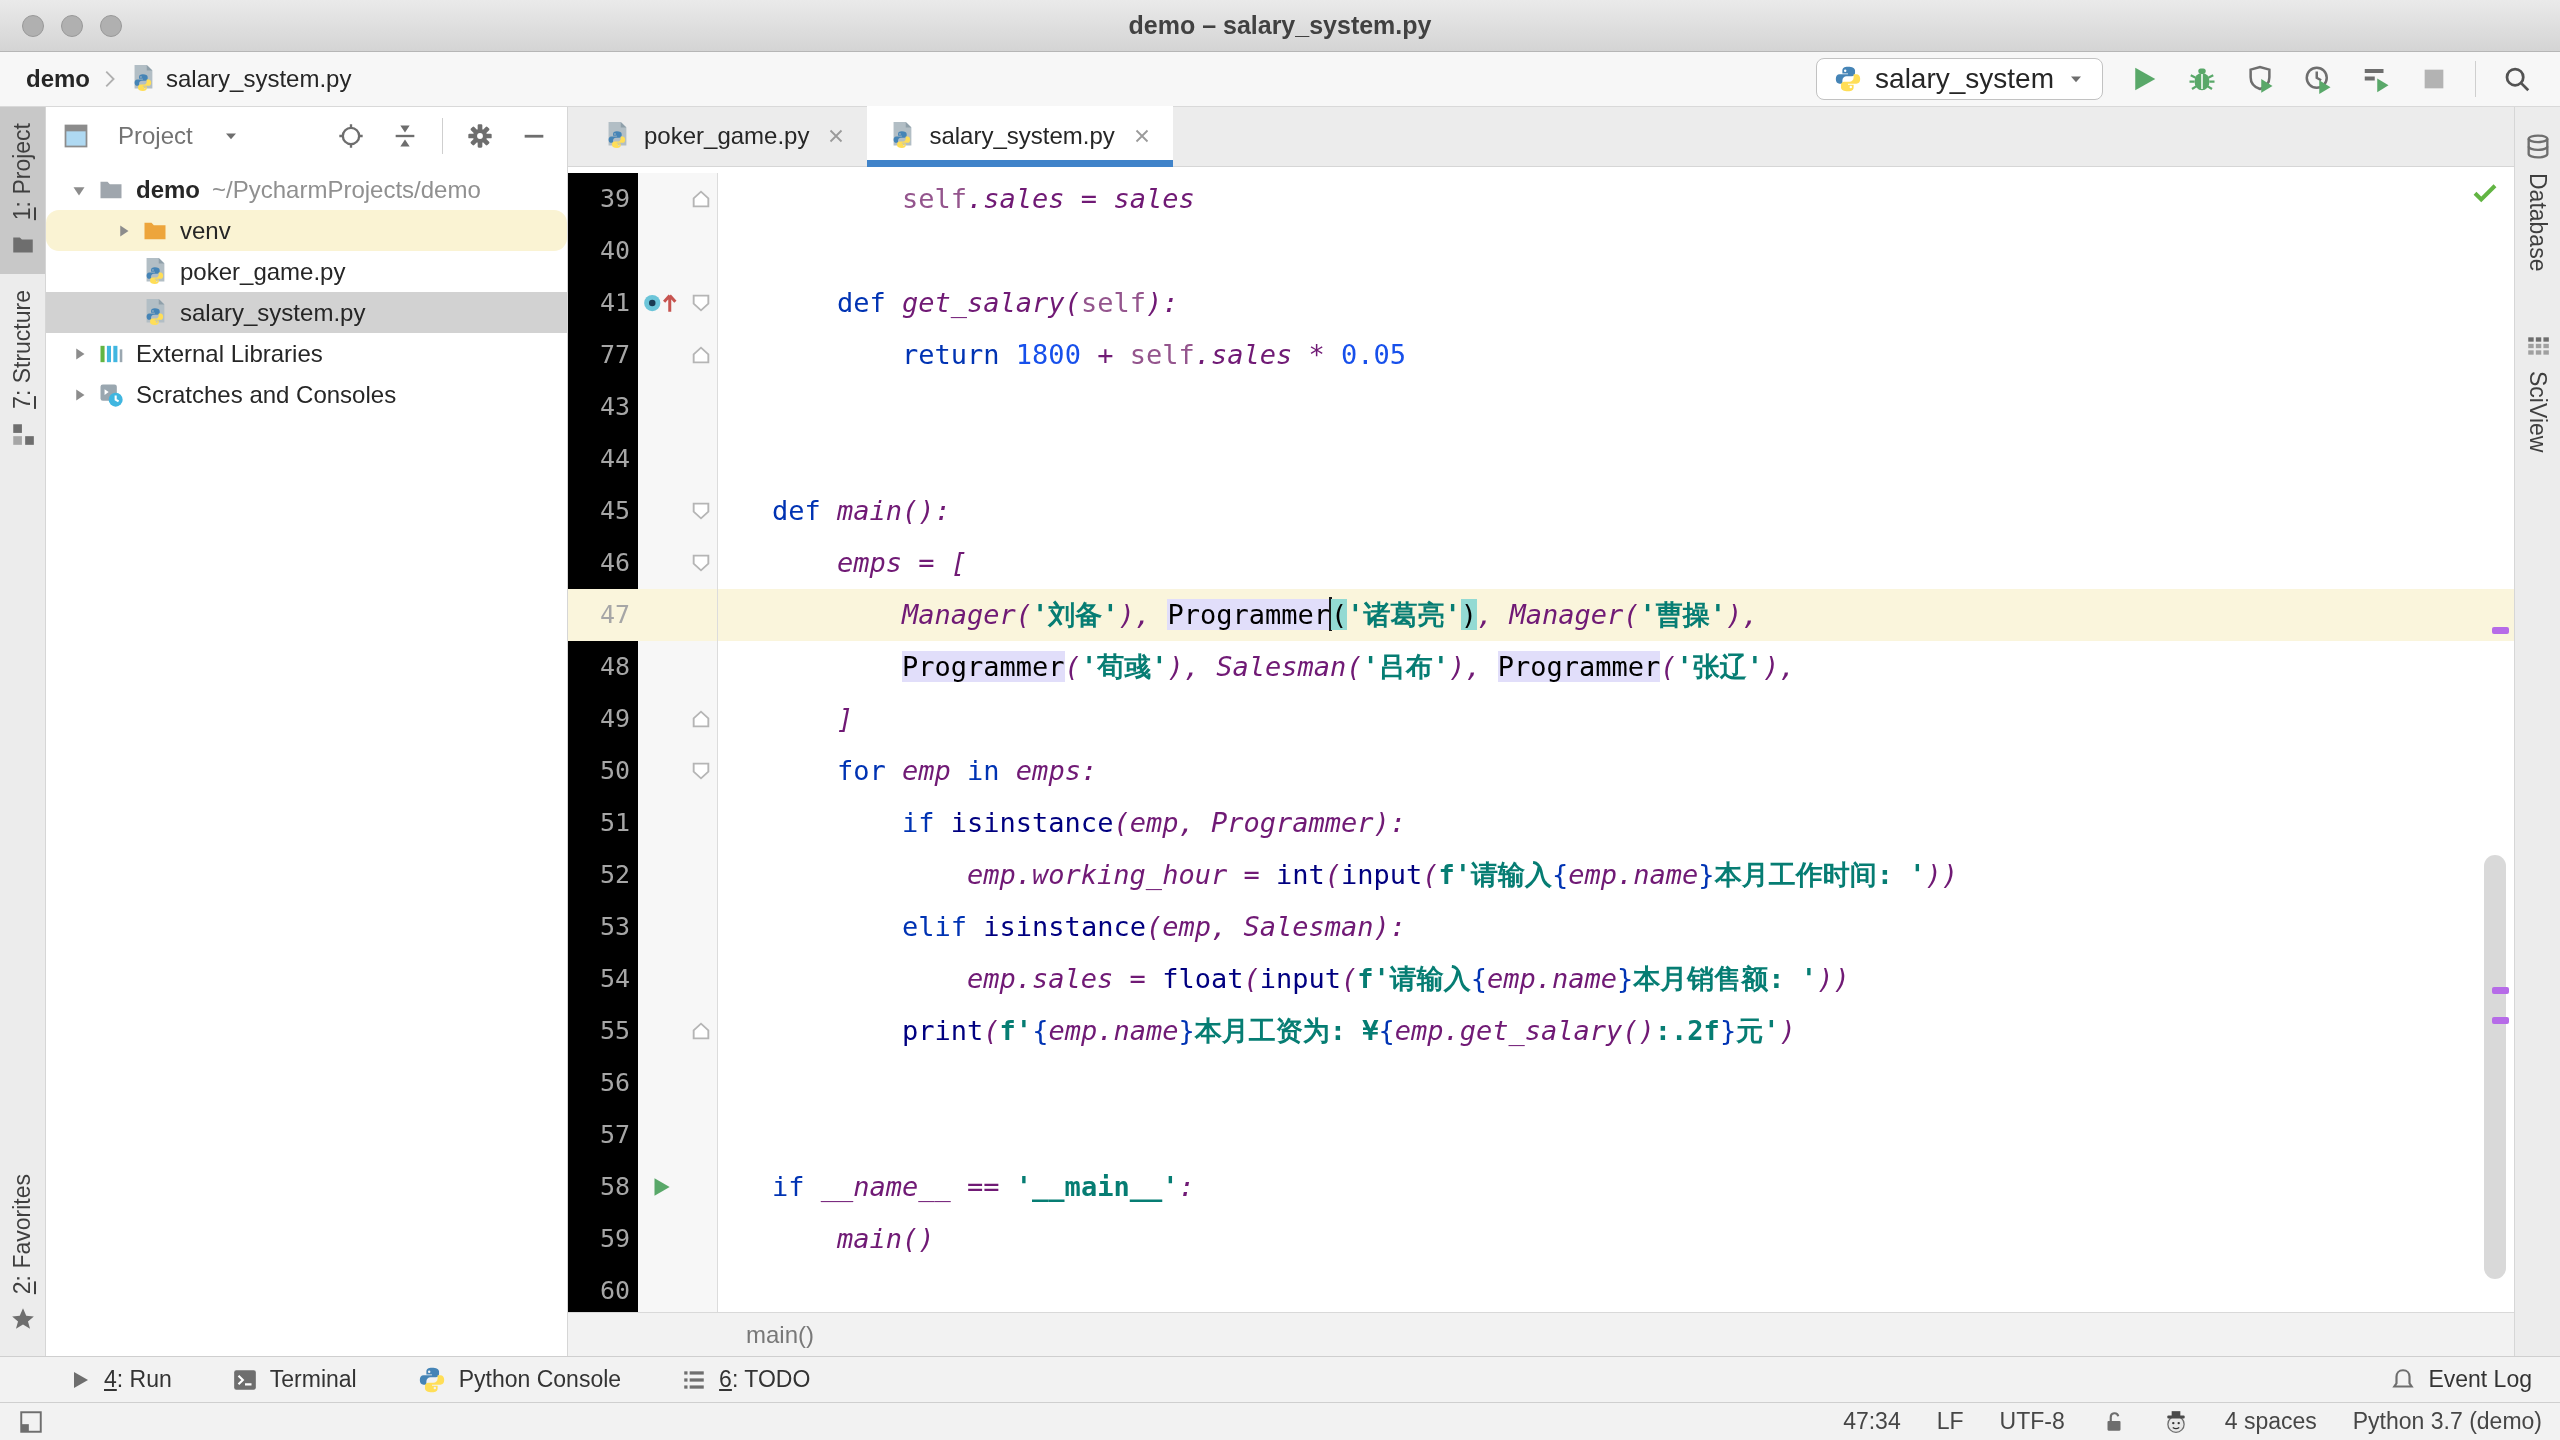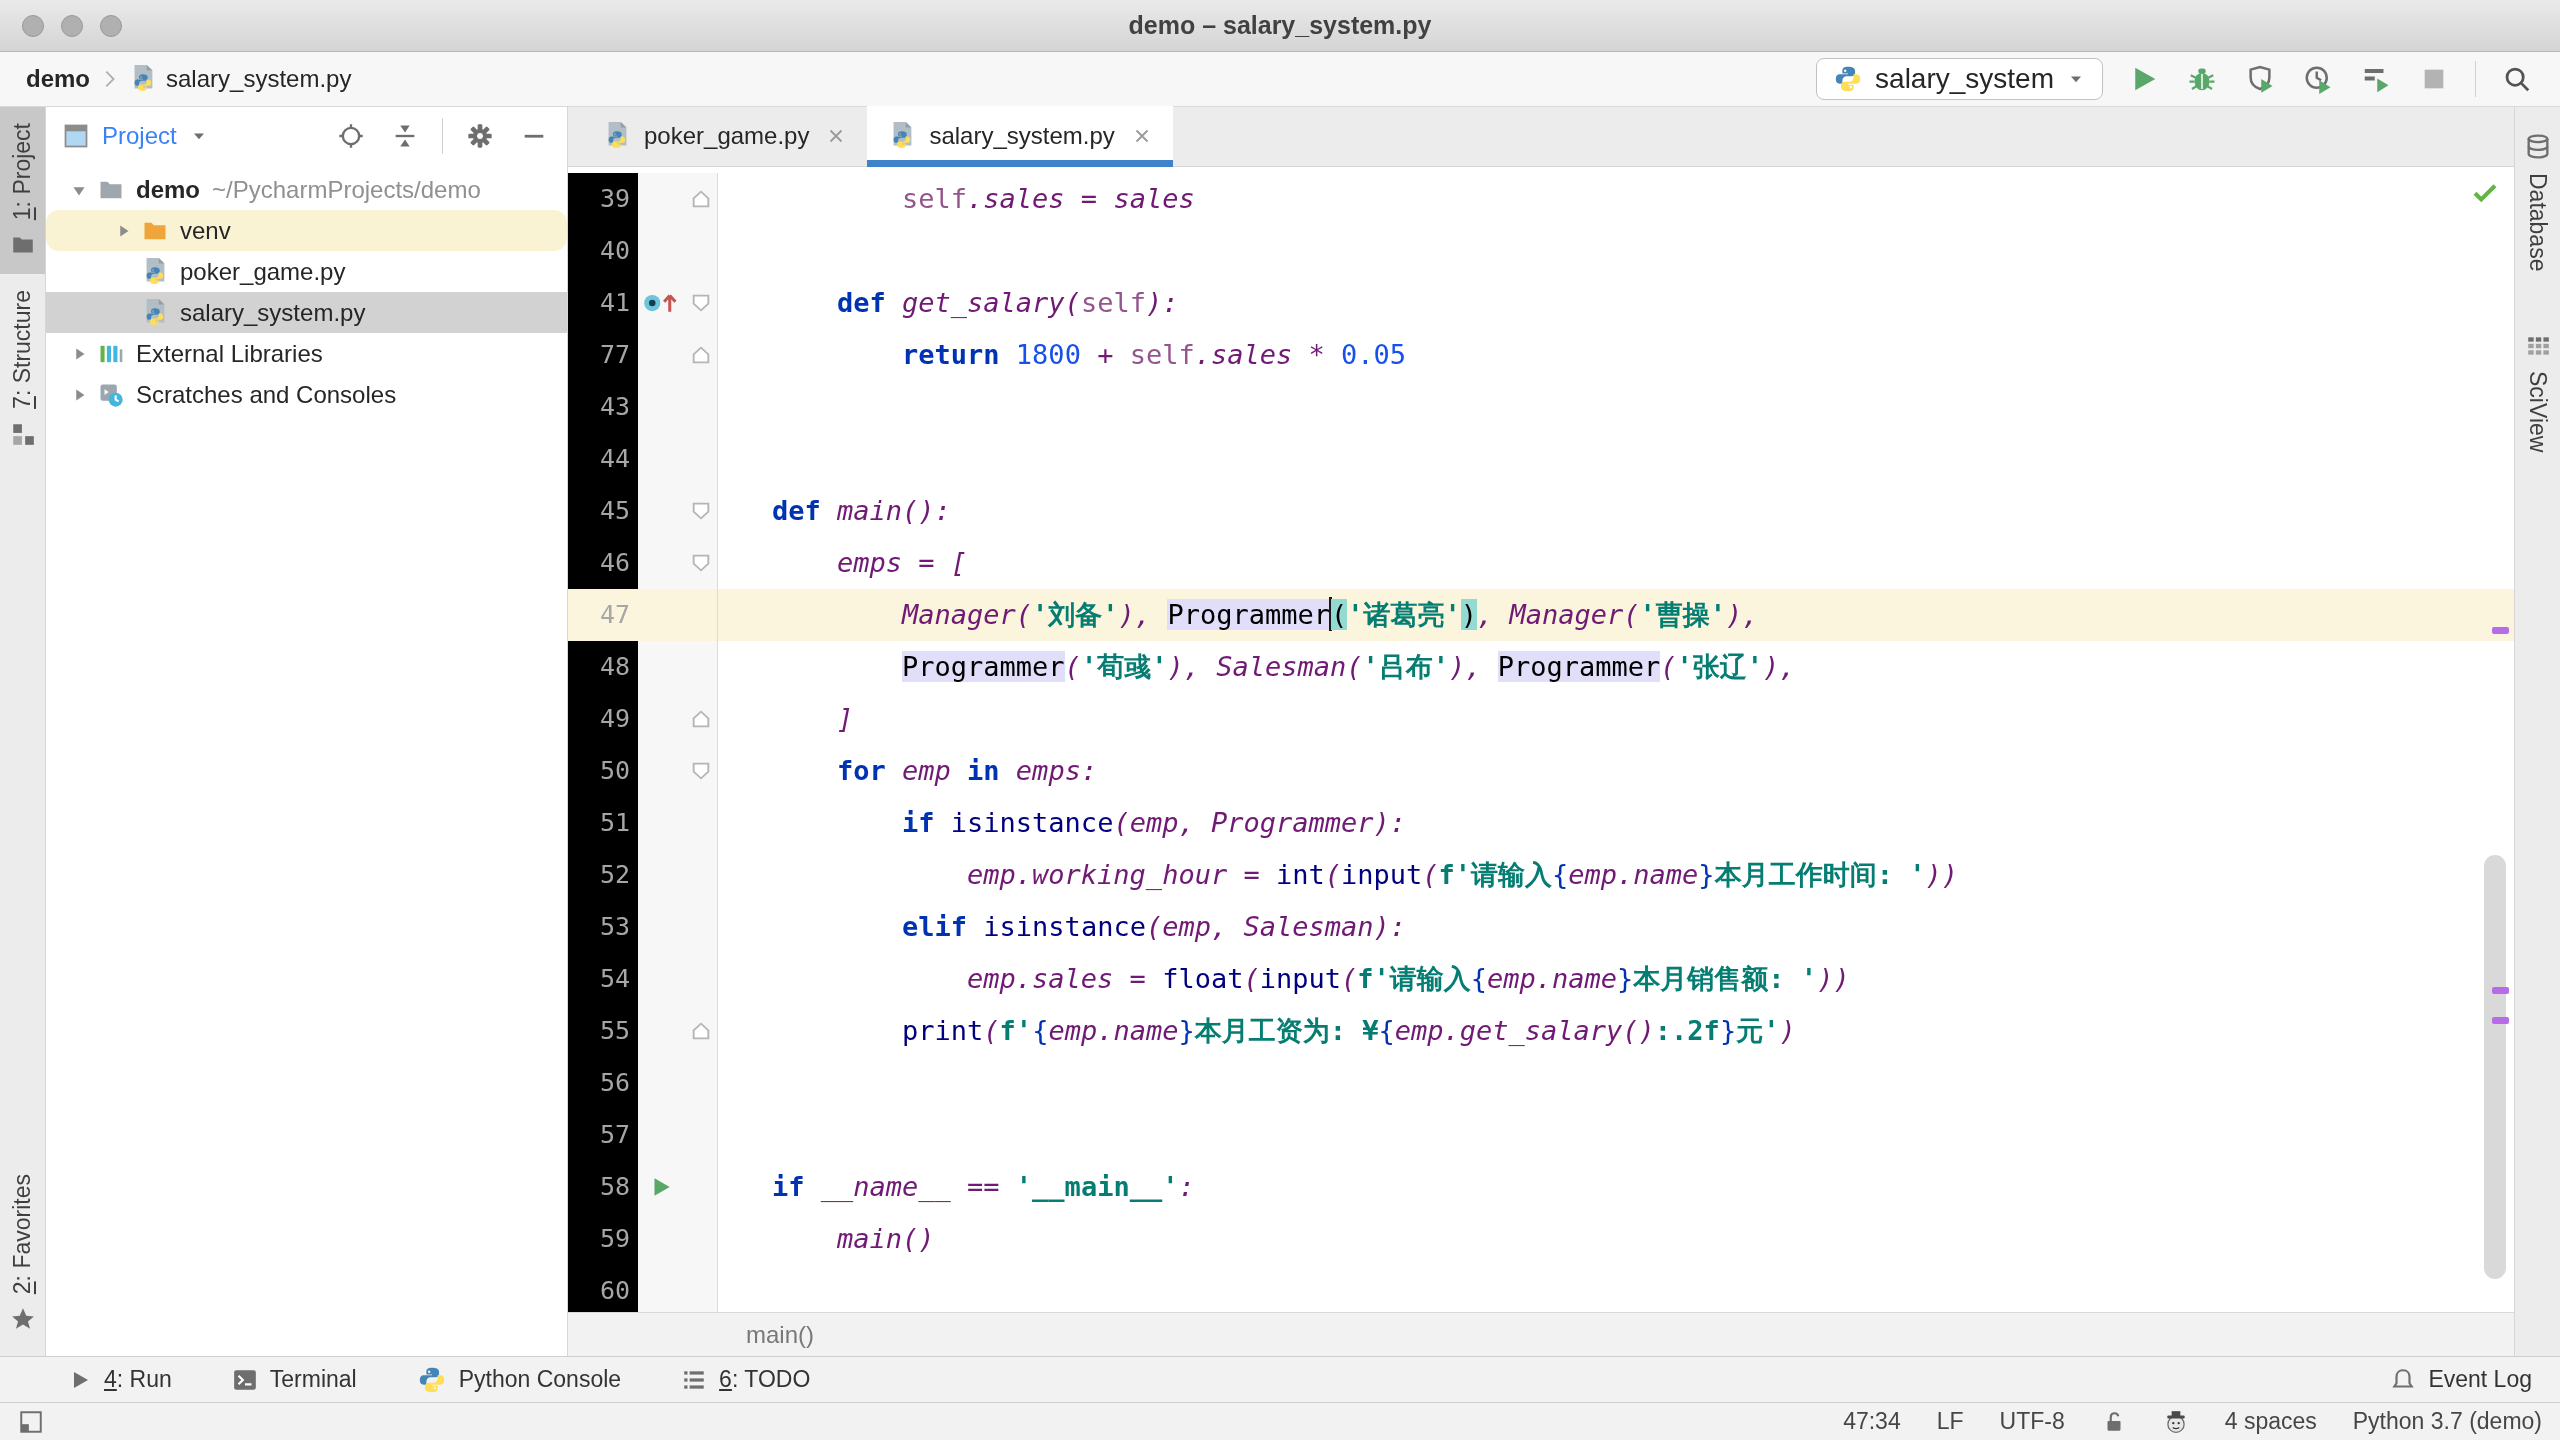--- a/index.html
+++ b/index.html
@@ -35,22 +35,22 @@
   .stripe.right { border-left:1px solid #d6d6d6; }
   .vtab { display:flex; flex-direction:column; align-items:center; gap:12px; padding:16px 0; width:100%; }
   .vtab .vlabel { writing-mode:vertical-rl; transform:rotate(180deg); font-size:23px; color:#3f3f3f; }
   .stripe.right .vtab .vlabel { transform:none; }
   .vtab.active { background:#c8c8c8; }
   .stripe .spacer { flex:1; }
 
   
   .panel { width:522px; flex:none; background:#fff; border-right:1px solid #d6d6d6;
     display:flex; flex-direction:column; }
-  .panel-head { height:58px; flex:none; display:flex; align-items:center; gap:12px; padding:0 16px;
-    font-size:24px; color:#3b82f6; }
+  .panel-head { height:58px; flex:none; display:flex; align-items:center; gap:28px; padding:0 16px;
+    font-size:24px; color:#737373; }
   .panel-head .ph-actions { margin-left:auto; display:flex; align-items:center; gap:20px; }
   .tree { flex:1; overflow:hidden; padding-top:4px; }
   .trow { height:41px; display:flex; align-items:center; font-size:24px; color:#262626; white-space:nowrap; }
   .trow .arrow { width:30px; flex:none; display:flex; justify-content:center; }
   .trow .ticon { width:34px; flex:none; display:flex; justify-content:center; margin-right:8px; }
   .trow.selected { background:#d2d2d2; }
   .trow.highlight { background:#faf3d3;border-radius:13px; }
   .trow .tpath { color:#909090; margin-left:12px; }
   .trow .tlabel.bold { font-weight:bold; }
 
@@ -70,21 +70,21 @@
     font-size:27px; white-space:pre; background:#fff; }
   .cl .ln { width:70px; flex:none; text-align:right; padding-right:8px; color:#a6a6a6;
     font-size:25px; background:#000000; }
   .cl .gic { width:46px; flex:none; background:#f7f7f7; display:flex; align-items:center; justify-content:center; }
   .cl .fold { width:34px; flex:none; background:#f7f7f7; border-right:1px solid #dcdcdc;
     display:flex; align-items:center; justify-content:center; }
   .cl .code { flex:1; padding-left:54px; }
   .cl.cur, .cl.cur .ln, .cl.cur .gic, .cl.cur .fold { background:#faf5dc; }
 
   .tk-t { color:#701a75;font-style:italic; }
-  .tk-kw { color:#0033b3;font-weight:bold; }
+  .tk-kw { color:#0033b3; }
   .tk-bi { color:#000080; }
   .tk-num { color:#1750eb; }
   .tk-self { color:#94558d; }
   .tk-str { color:#067d73; font-weight:600; }
   .tk-fstr { color:#067d73; font-weight:bold; }
   .tk-fmt { color:#067d73; font-weight:bold; }
   .tk-brace { color:#0033b3; }
   .tk-hlid { color:#000; background:#e1defa; }
   .tk-hlparen { color:#000; background:#93dad3; }
   .caret { display:inline-block; width:3px; height:34px; background:#1a1a1a; vertical-align:-7px; margin:0 -1px; }

